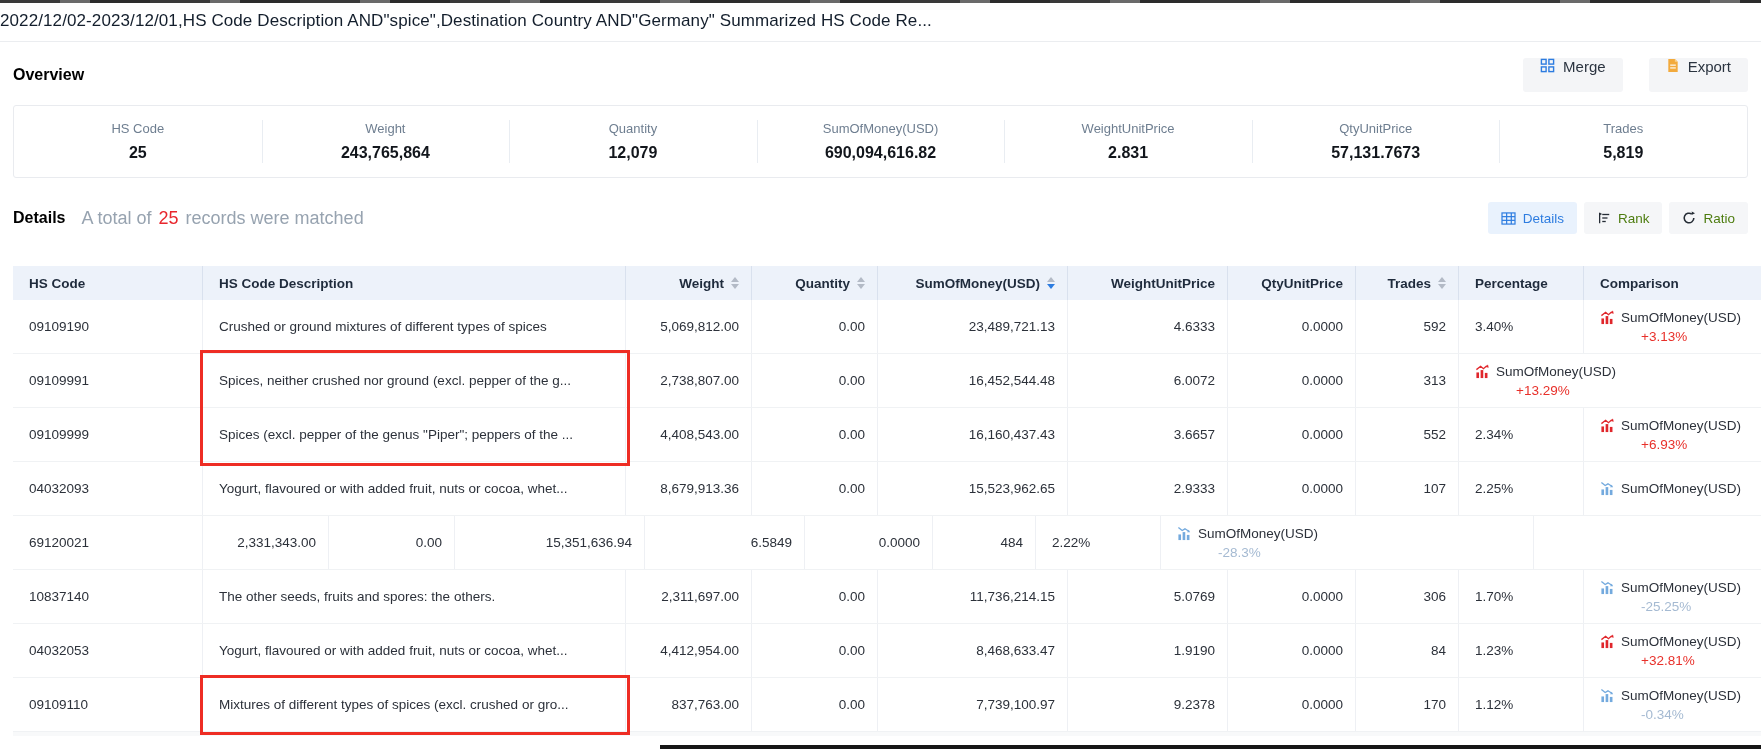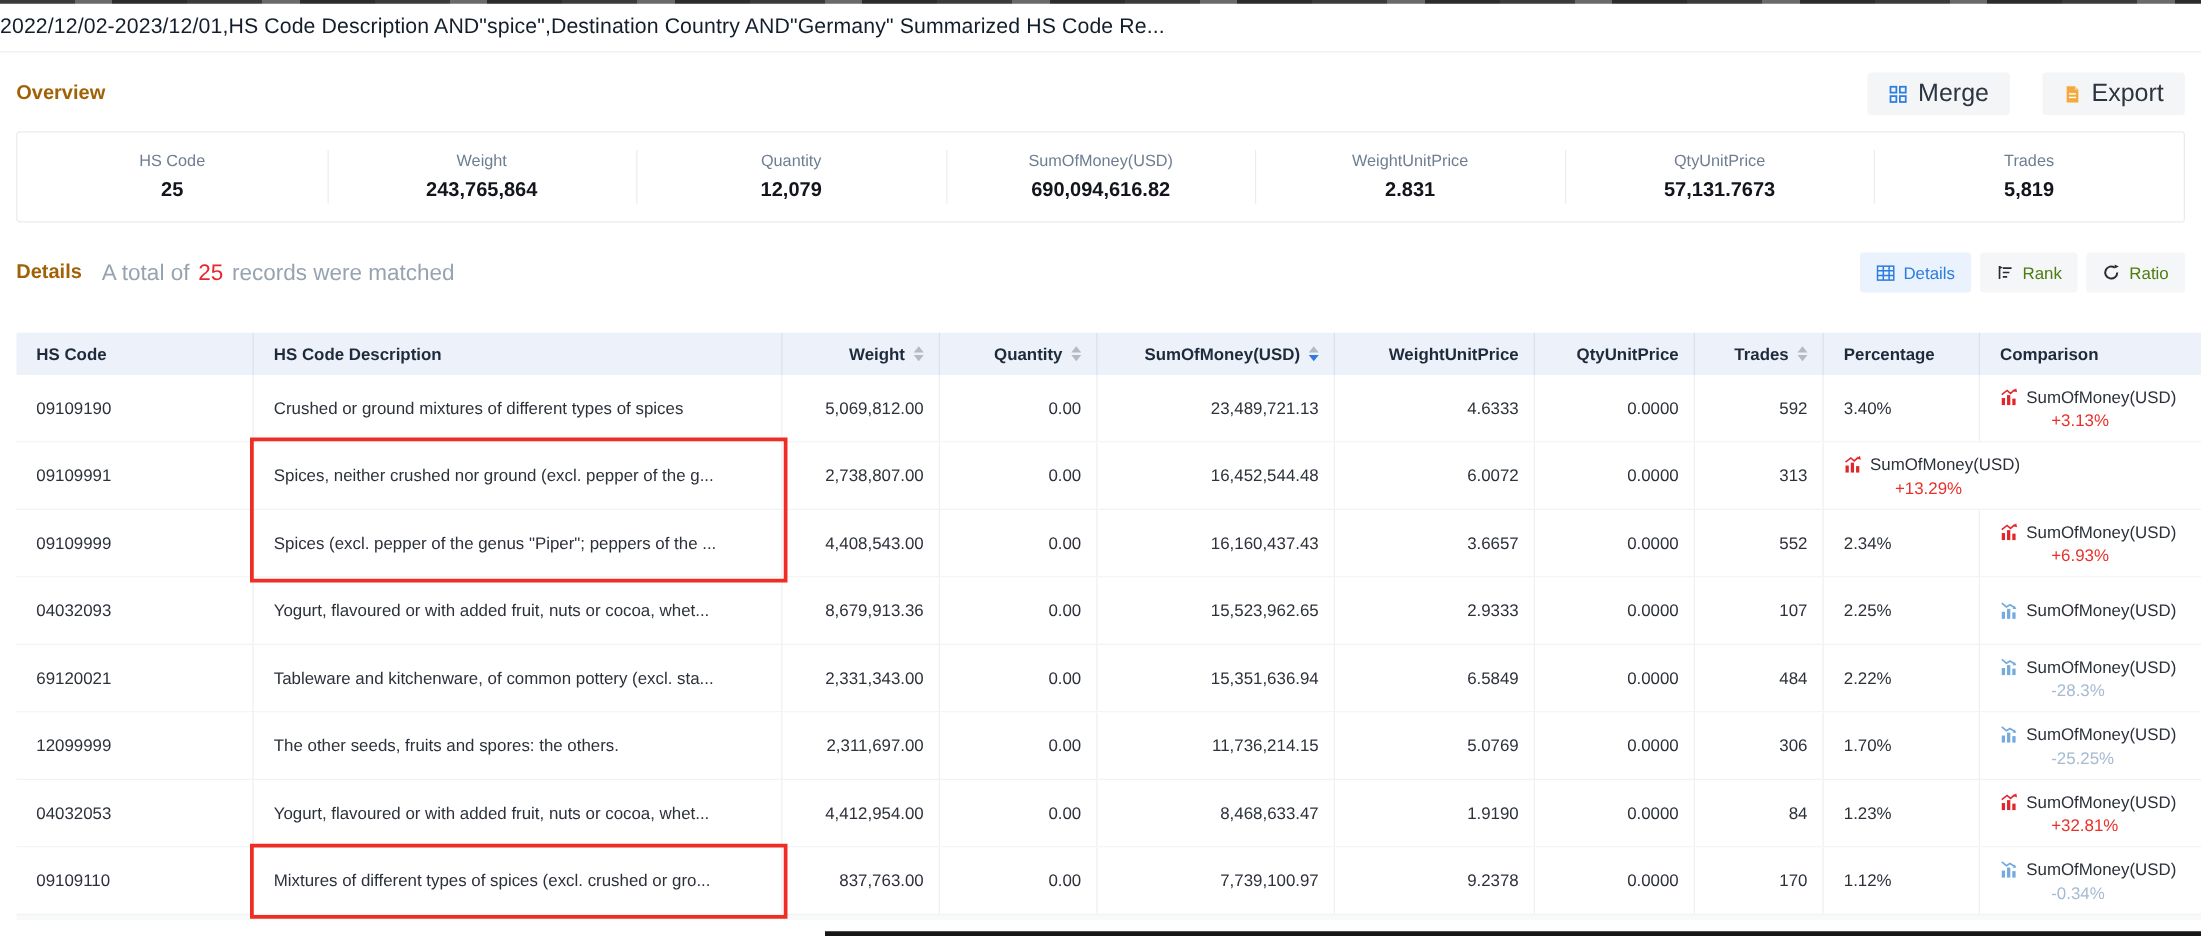--- a/index.html
+++ b/index.html
@@ -9,24 +9,24 @@
     background:#fff; font-family:"Liberation Sans", sans-serif; color:#2c313a;
   }
   .top-strip { position:absolute; top:0; left:0; width:1761px; height:3px;
     background:repeating-linear-gradient(90deg,#3a3a3a 0 60px,#6a6a6a 60px 90px,#2c2c2c 90px 150px); z-index:5; }
   
   .title-bar { height:42px; display:flex; align-items:center; justify-content:flex-start;
     border-bottom:1px solid #ebedf0; }
   .title-bar h1 { margin:0; font-size:17px; font-weight:500; color:#131e2c; letter-spacing:.1px; }
   
   .overview-head { display:flex; align-items:center; justify-content:space-between; padding:16px 13px 10px; }
-  .sec-heading { margin:0; font-size:16px; font-weight:bold; color:#a16207; }
+  .sec-heading { margin:0; font-size:16px; font-weight:bold; color:#000000; }
   .actions { display:flex; gap:26px; }
-  .btn { display:inline-flex; align-items:center; gap:8px; height:34px; padding:0 17px;
-    background:#f4f5f7; border:none; border-radius:3px; font-size:20px; color:#2b3440;
+  .btn { display:inline-flex; gap:8px; height:34px; padding:0 17px;
+    background:#f4f5f7; border:none; border-radius:3px; font-size:15px; color:#2b3440;
     font-family:inherit; cursor:pointer; }
   
   .overview-panel { margin:3px 13px 0; border:1px solid #e9ebef; border-radius:3px;
     display:flex; height:73px; background:#fff; }
   .stat { flex:1; display:flex; flex-direction:column; align-items:center; justify-content:center;
     gap:8px; position:relative; }
   .stat + .stat::before { content:''; position:absolute; left:0; top:14px; bottom:14px; width:1px; background:#e9edf2; }
   .stat-label { font-size:13px; color:#6e7e90; }
   .stat-value { font-size:16px; font-weight:bold; color:#12161c; }
   
@@ -362,21 +362,20 @@
                   </svg>
   </span>
 <span>SumOfMoney(USD)</span>
               </div>
               <span class="cmp-chg down">-0.</span>
             </div>
           </div>
         </div>
         <div class="tr">
           <div class="td c0">69120021</div>
-          <div class="td c1">Tableware and kitchenware, of common pottery (excl. sta...</div>
           <div class="td c2 al-r">2,331,343.00</div>
           <div class="td c3 al-r">0.00</div>
           <div class="td c4 al-r">15,351,636.94</div>
           <div class="td c5 al-r">6.5849</div>
           <div class="td c6 al-r">0.0000</div>
           <div class="td c7 al-r">484</div>
           <div class="td c8">2.22%</div>
           <div class="td c9">
             <div class="cmp">
               <div class="cmp-l1">
@@ -391,21 +390,21 @@
       <path d="M14 6.6 L10.7 6.6 L12.6 3.9 Z" fill="#74aade"></path>
                   </svg>
   </span>
 <span>SumOfMoney(USD)</span>
               </div>
               <span class="cmp-chg down">-28.3%</span>
             </div>
           </div>
         </div>
         <div class="tr">
-          <div class="td c0">12099999</div>
+          <div class="td c0">10837140</div>
           <div class="td c1">The other seeds, fruits and spores: the others.</div>
           <div class="td c2 al-r">2,311,697.00</div>
           <div class="td c3 al-r">0.00</div>
           <div class="td c4 al-r">11,736,214.15</div>
           <div class="td c5 al-r">5.0769</div>
           <div class="td c6 al-r">0.0000</div>
           <div class="td c7 al-r">306</div>
           <div class="td c8">1.70%</div>
           <div class="td c9">
             <div class="cmp">

